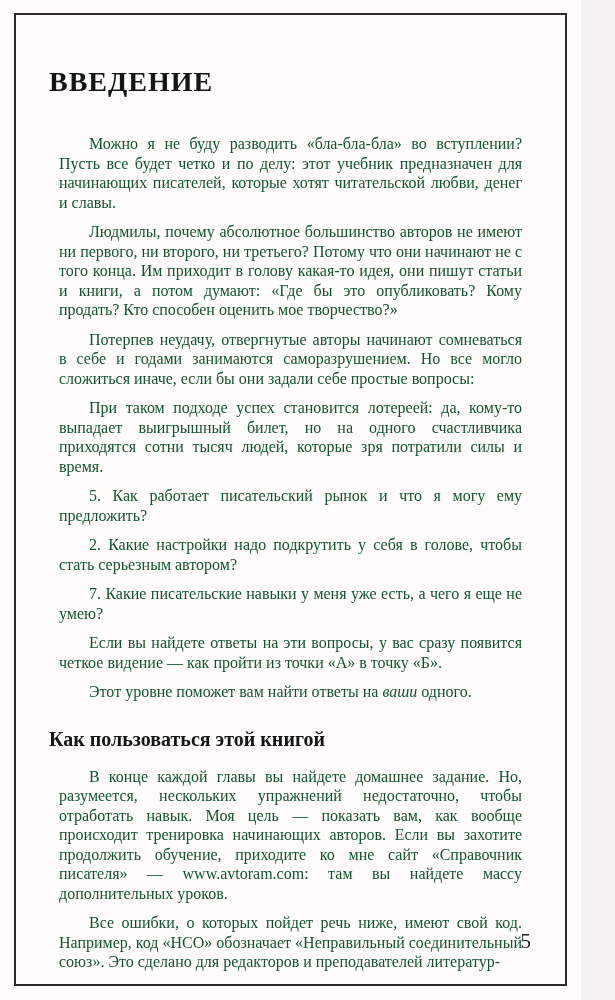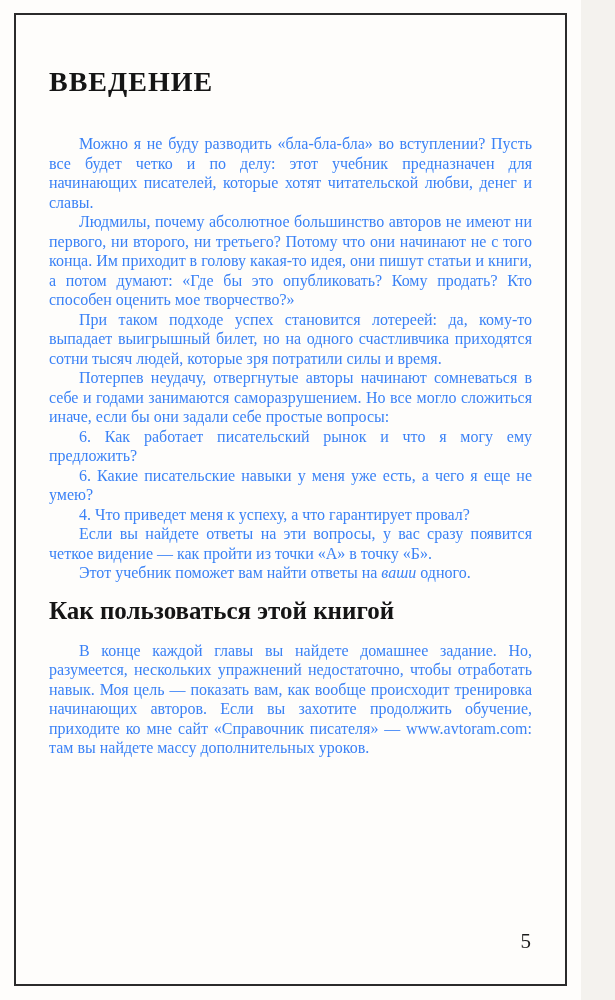--- a/index.html
+++ b/index.html
@@ -31,30 +31,30 @@
     top: 66px;
   }
   h1.chapter-title {
     margin: 0 0 36px 0;
     font-size: 28px;
     font-weight: bold;
     letter-spacing: 1px;
     color: #151515;
   }
   p.body-par {
-    margin: 0;
+    margin: 10px;
     text-indent: 30px;
     text-align: justify;
     font-size: 16px;
     line-height: 19.5px;
-    color: #3b82f6;
+    color: #14532d;
   }
   h2.section-heading {
-    margin: 14px 0 16px 0;
-    font-size: 25px;
+    margin: 26px 0 16px 0;
+    font-size: 20px;
     font-weight: bold;
     color: #151515;
   }
   .emph {
     font-style: italic;
   }
   .page-number {
     position: absolute;
     right: 50px;
     bottom: 46px;
@@ -66,29 +66,30 @@
 <body>
 
 <div class="page">
   <div class="frame"></div>
   <div class="content">
 
     <h1 class="chapter-title">ВВЕДЕНИЕ</h1>
 
     <p class="body-par">Можно я не буду разводить «бла-бла-бла» во вступлении? Пусть все будет четко и по делу: этот учебник предназначен для начинающих писателей, которые хотят читательской любви, денег и славы.</p>
     <p class="body-par">Людмилы, почему абсолютное большинство авторов не имеют ни первого, ни второго, ни третьего? Потому что они начинают не с того конца. Им приходит в голову какая-то идея, они пишут статьи и книги, а потом думают: «Где бы это опубликовать? Кому продать? Кто способен оценить мое творчество?»</p>
+    <p class="body-par">Потерпев неудачу, отвергнутые авторы начинают сомневаться в себе и годами занимаются саморазрушением. Но все могло сложиться иначе, если бы они задали себе простые вопросы:</p>
     <p class="body-par">При таком подходе успех становится лотереей: да, кому-то выпадает выигрышный билет, но на одного счастливчика приходятся сотни тысяч людей, которые зря потратили силы и время.</p>
-    <p class="body-par">Потерпев неудачу, отвергнутые авторы начинают сомневаться в себе и годами занимаются саморазрушением. Но все могло сложиться иначе, если бы они задали себе простые вопросы:</p>
-    <p class="body-par">6. Как работает писательский рынок и что я могу ему предложить?</p>
-    <p class="body-par">6. Какие писательские навыки у меня уже есть, а чего я еще не умею?</p>
-    <p class="body-par">4. Что приведет меня к успеху, а что гарантирует провал?</p>
+    <p class="body-par">5. Как работает писательский рынок и что я могу ему предложить?</p>
+    <p class="body-par">2. Какие настройки надо подкрутить у себя в голове, чтобы стать серьезным автором?</p>
+    <p class="body-par">7. Какие писательские навыки у меня уже есть, а чего я еще не умею?</p>
     <p class="body-par">Если вы найдете ответы на эти вопросы, у вас сразу появится четкое видение — как пройти из точки «А» в точку «Б».</p>
 
-    <p class="body-par"><span>Этот учебник поможет вам найти ответы на </span><span class="emph">ваши</span><span> одного.</span></p>
+    <p class="body-par"><span>Этот уровне поможет вам найти ответы на </span><span class="emph">ваши</span><span> одного.</span></p>
 
     <h2 class="section-heading">Как пользоваться этой книгой</h2>
 
     <p class="body-par">В конце каждой главы вы найдете домашнее задание. Но, разумеется, нескольких упражнений недостаточно, чтобы отработать навык. Моя цель — показать вам, как вообще происходит тренировка начинающих авторов. Если вы захотите продолжить обучение, приходите ко мне сайт «Справочник писателя» — www.avtoram.com: там вы найдете массу дополнительных уроков.</p>
+    <p class="body-par">Все ошибки, о которых пойдет речь ниже, имеют свой код. Например, код «НСО» обозначает «Неправильный соединительный союз». Это сделано для редакторов и преподавателей литератур-</p>
 
   </div>
 
   <div class="page-number">5</div>
 </div>
 
 </body></html>

